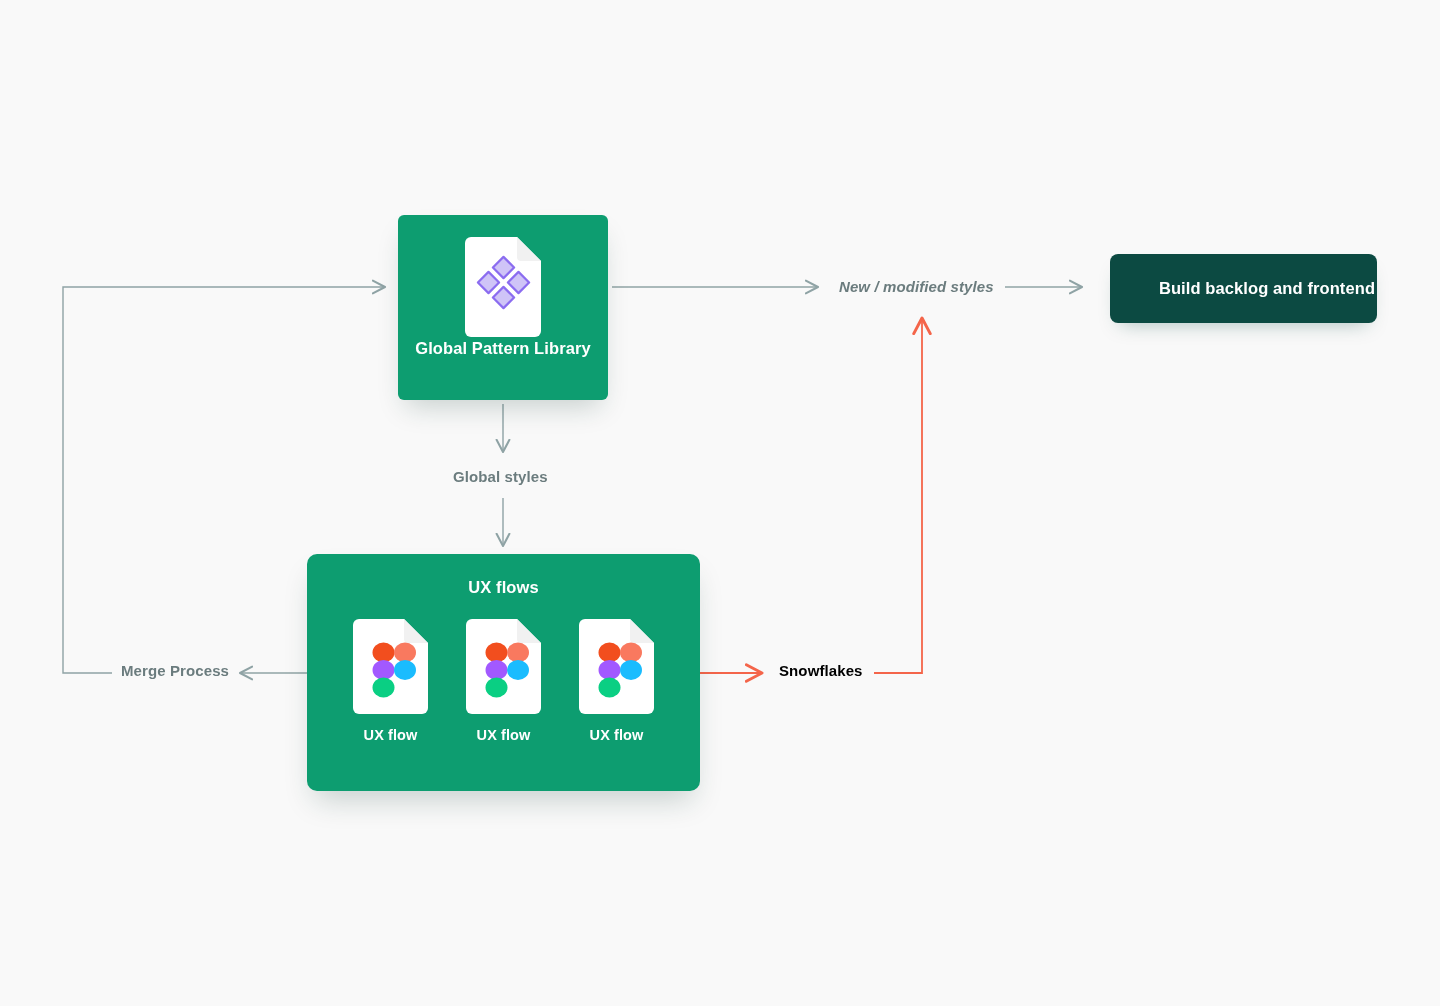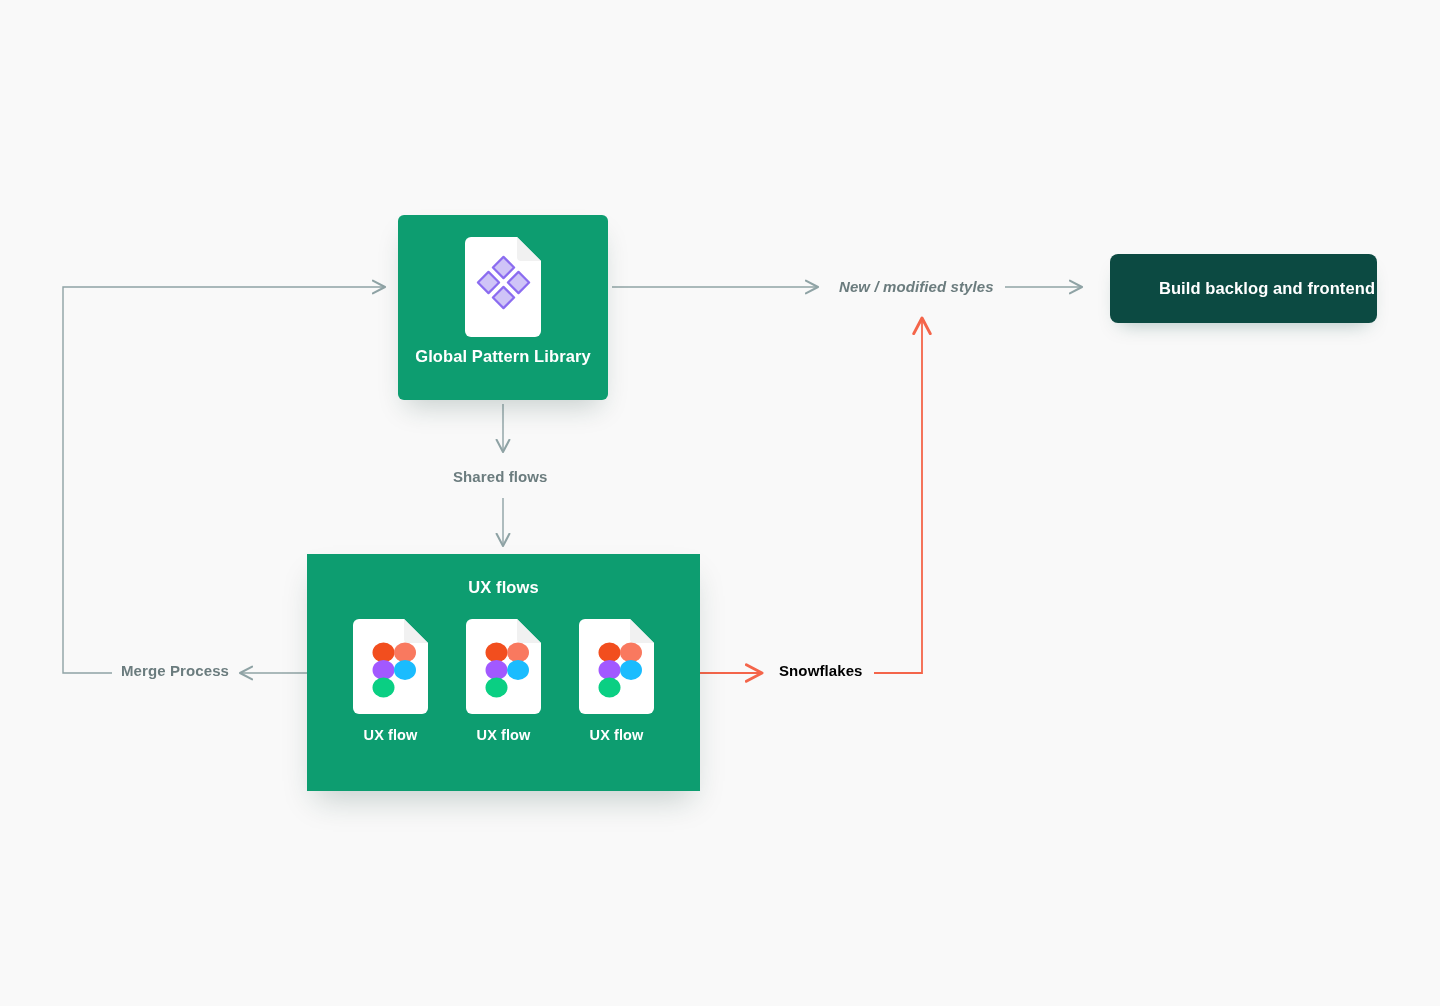--- a/index.html
+++ b/index.html
@@ -49,21 +49,21 @@
     background: #0d9d70;
     border-radius: 6px;
     box-shadow: 0 14px 26px -8px rgba(20, 60, 50, 0.22);
     display: flex;
     flex-direction: column;
     align-items: center;
     justify-content: flex-start;
     padding-top: 22px;
   }
   .gpl-title {
-    margin-top: 10px;
+    margin-top: 2px;
     color: #ffffff;
     font-size: 16.5px;
     font-weight: bold;
     letter-spacing: 0.1px;
     line-height: 1.2;
     white-space: nowrap;
   }
 
   
   .file-icon {
@@ -72,21 +72,21 @@
   }
   .file-icon svg { display: block; }
 
   
   .uxflows-box {
     left: 307px;
     top: 554px;
     width: 393px;
     height: 237px;
     background: #0d9d70;
-    border-radius: 0;
+    border-radius: 10px;
     box-shadow: 0 16px 30px -8px rgba(20, 60, 50, 0.22);
     display: flex;
     flex-direction: column;
     align-items: center;
     text-align: center;
   }
   .uxflows-title {
     color: #ffffff;
     font-size: 16.5px;
     font-weight: bold;
@@ -185,21 +185,21 @@
     </g>
 
     <g>
       <path d="M 700 673 L 762 673" fill="none" stroke="#f4654a" stroke-width="1.8" marker-end="url(#arrow-orange)"></path>
       <path d="M 874 673 L 922 673 L 922 318" fill="none" stroke="#f4654a" stroke-width="1.8" marker-end="url(#arrow-orange)"></path>
     </g>
   </svg>
 
   <div class="edge-label" id="label-new-modified">New / modified styles</div>
 
-  <div class="edge-label" id="label-shared-styles">Shared flows</div>
+  <div class="edge-label" id="label-shared-styles">Global styles</div>
 
   <div class="edge-label" id="label-merge-process">Merge Process</div>
 
   <div class="edge-label accent" id="label-snowflakes">Snowflakes</div>
 
   <div class="node gpl-box">
     <span class="file-icon">
       <svg width="76" height="100" viewBox="0 0 76 100">
         <path d="M6 0 H52 L76 24 V94 A6 6 0 0 1 70 100 H6 A6 6 0 0 1 0 94 V6 A6 6 0 0 1 6 0 Z" fill="#ffffff"></path>
         <path d="M52 0 L76 24 H56 A4 4 0 0 1 52 20 Z" fill="#f1f1f1"></path>

